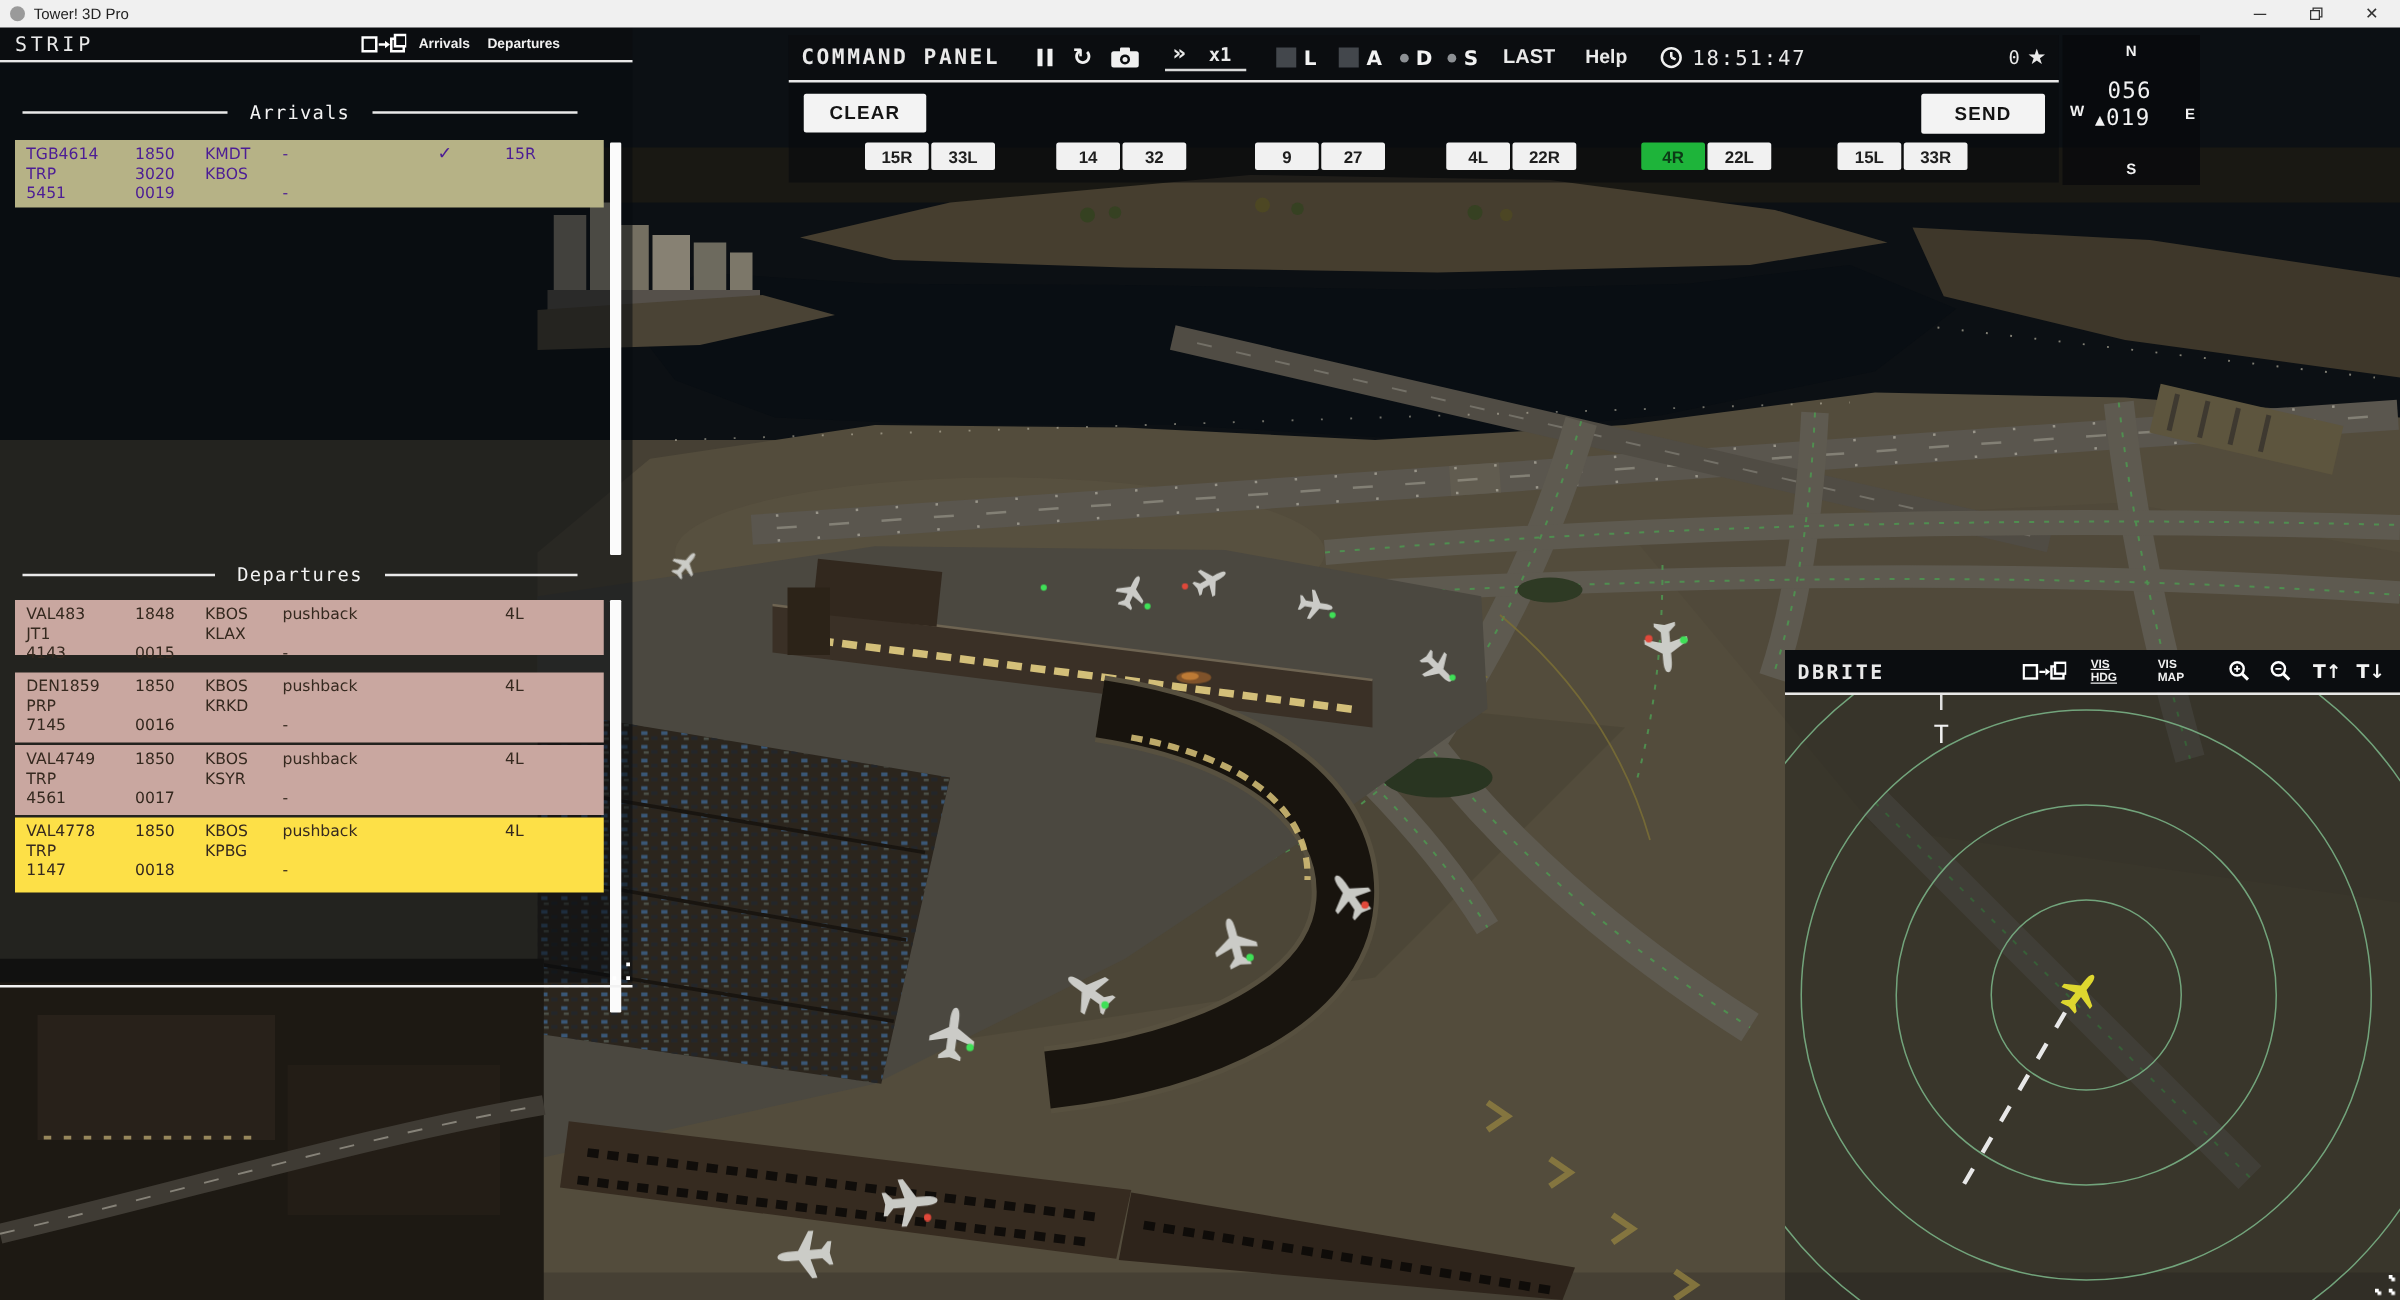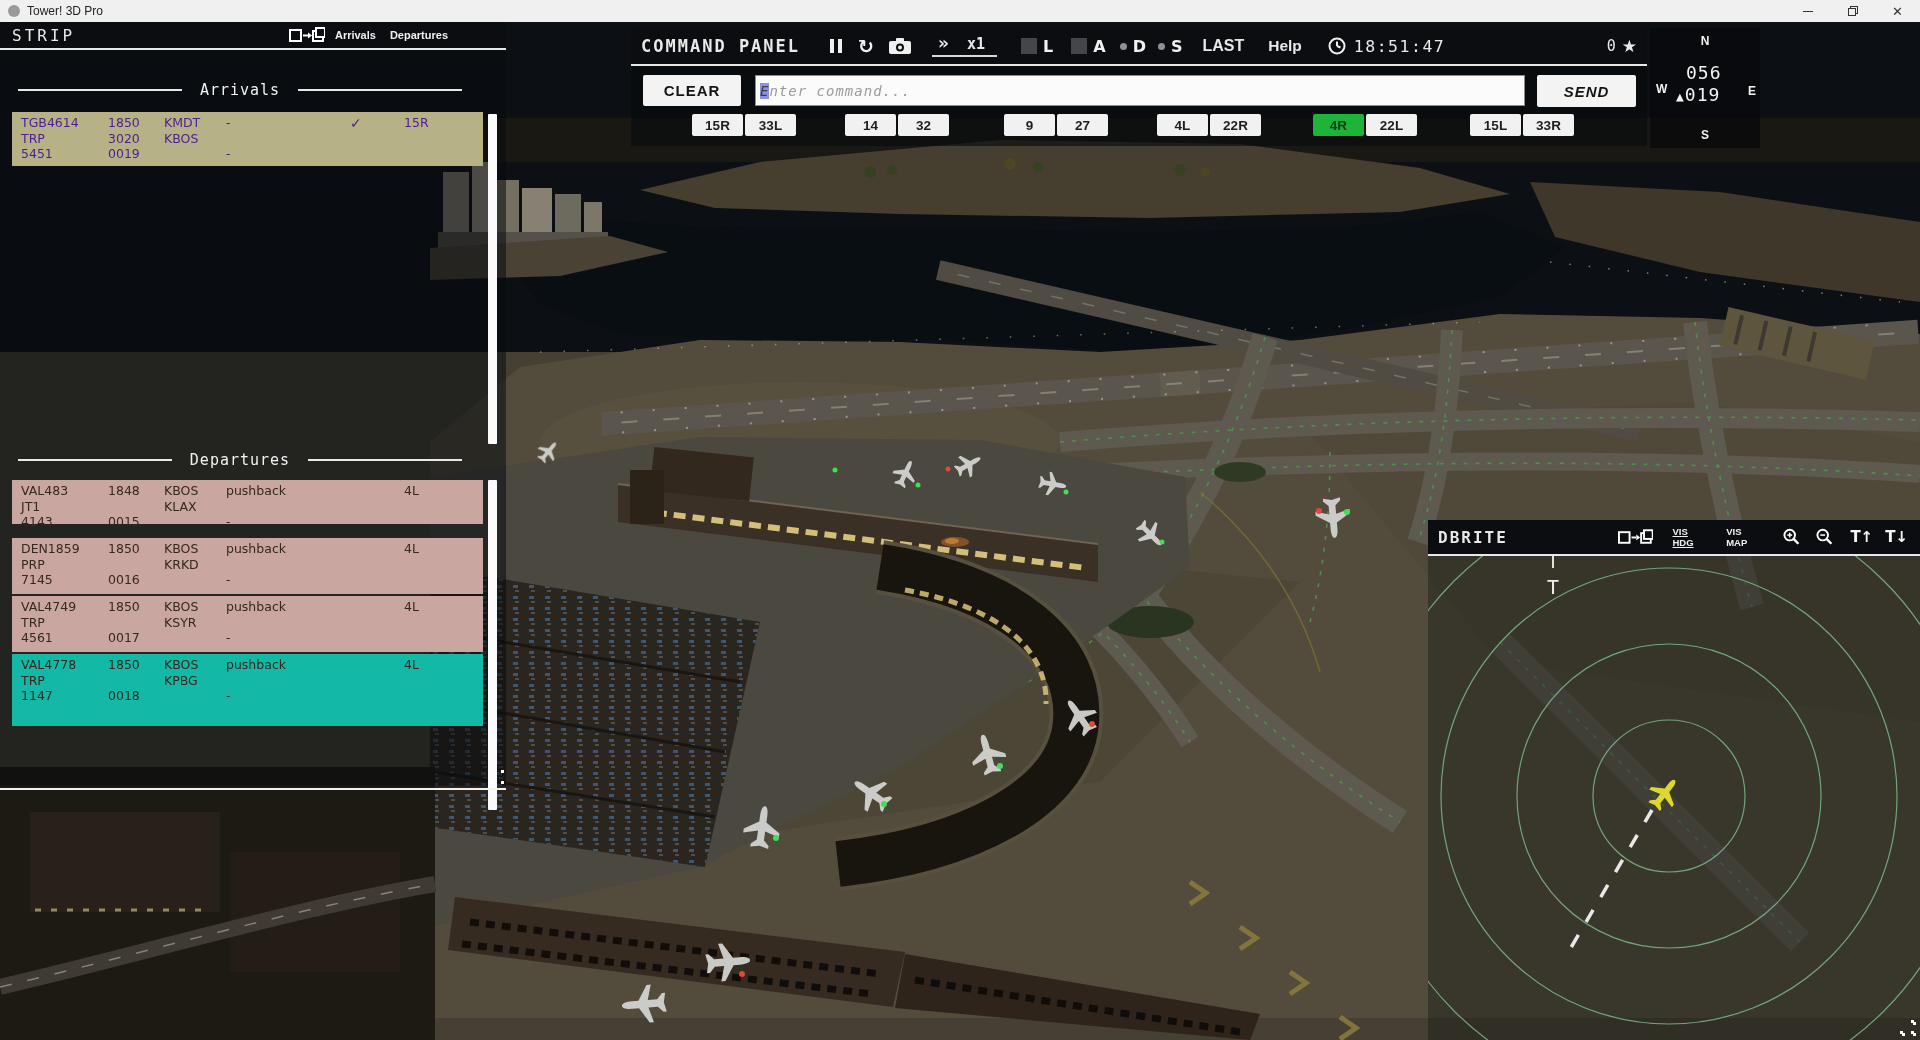--- a/index.html
+++ b/index.html
@@ -80,21 +80,21 @@
   #tgl-d { margin-left:14px; } #tgl-s { margin-left:12px; }
   #last-label { margin-left:20px; font-size:16px; font-weight:bold; font-family:"Liberation Sans",sans-serif; }
   #help-label { margin-left:24px; font-size:15.5px; font-weight:bold; font-family:"Liberation Sans",sans-serif; }
   #clock-icon { margin-left:26px; }
   #clock-time { margin-left:8px; font-size:16.5px; letter-spacing:1.5px; }
   #score-wrap { margin-left:auto; margin-right:10px; display:flex; align-items:center; gap:6px; }
   #score-val { font-size:15px; } #star-icon { font-size:17px; }
   .btn { background:#f3f3f3; color:#141414; display:flex; align-items:center; justify-content:center;
     font-family:"Liberation Sans",sans-serif; font-weight:bold; border-radius:2px; cursor:default; }
   #clear-btn { position:absolute; left:12px; top:47px; width:98px; height:31px; font-size:15px; letter-spacing:1px; }
-  #send-btn  { position:absolute; left:906px; top:47px; width:99px; height:32px; font-size:15px; letter-spacing:1px;font-style:italic; }
+  #send-btn  { position:absolute; left:906px; top:47px; width:99px; height:32px; font-size:15px; letter-spacing:1px; }
   #cmd-field { position:absolute; left:124px; top:47px; width:770px; height:31px; background:#fbfbfb;
     border:1px solid #8d8d8d; display:flex; align-items:center; padding-left:4px; }
   #cmd-text { display:block; font-family:"DejaVu Sans Mono",monospace; font-style:italic;
     font-size:14px; color:#9b9b9b; letter-spacing:1px; }
   #cmd-text::first-letter { background:#8d92e0; color:#3a3a55; }
   .rw-pair { position:absolute; top:86px; display:flex; gap:2px; }
   .rw-btn { width:51px; height:22px; background:#f1f1f1; color:#1e1e1e; display:flex; align-items:center;
     justify-content:center; font-family:"Liberation Sans",sans-serif; font-size:13.5px; font-weight:bold; border-radius:2px; }
 
   
@@ -383,21 +383,21 @@
       <span class="fs-r1 fs-c2">1850</span>
       <span class="fs-r1 fs-c3">KBOS</span>
       <span class="fs-r1 fs-c4">pushback</span>
       <span class="fs-r1 fs-rwy">4L</span>
       <span class="fs-r2 fs-c1">TRP</span>
       <span class="fs-r2 fs-c3">KSYR</span>
       <span class="fs-r3 fs-c1">4561</span>
       <span class="fs-r3 fs-c2">0017</span>
       <span class="fs-r3 fs-c4">-</span>
     </div>
-    <div class="fstrip strip-dep" style="top: 604px; height: 72px; background: #14b8a6;">
+    <div class="fstrip strip-dep" style="top: 604px; height: 60px; background: #fde047;">
       <span class="fs-r1 fs-c1">VAL4778</span>
       <span class="fs-r1 fs-c2">1850</span>
       <span class="fs-r1 fs-c3">KBOS</span>
       <span class="fs-r1 fs-c4">pushback</span>
       <span class="fs-r1 fs-rwy">4L</span>
       <span class="fs-r2 fs-c1">TRP</span>
       <span class="fs-r2 fs-c3">KPBG</span>
       <span class="fs-r3 fs-c1">1147</span>
       <span class="fs-r3 fs-c2">0018</span>
       <span class="fs-r3 fs-c4">-</span>
@@ -454,23 +454,20 @@
       <line x1="9" y1="9" x2="12.5" y2="10.5" stroke="#f0f0f0" stroke-width="2"></line>
     </svg>
     <span id="clock-time" class="mono">18:51:47</span>
     <span id="score-wrap">
       <span id="score-val" class="mono">0</span>
       <span id="star-icon">★</span>
     </span>
   </div>
   <div id="cmd-underline" class="underline-w"></div>
   <div id="clear-btn" class="btn">CLEAR</div>
-  <div id="cmd-field">
-    <span id="cmd-text">Enter command...</span>
-  </div>
   <div id="send-btn" class="btn">SEND</div>
 
   <div class="rw-pair" style="left:61px">
     <div class="rw-btn">15R</div>
     <div class="rw-btn">33L</div>
   </div>
   <div class="rw-pair" style="left:214px">
     <div class="rw-btn">14</div>
     <div class="rw-btn">32</div>
   </div>

